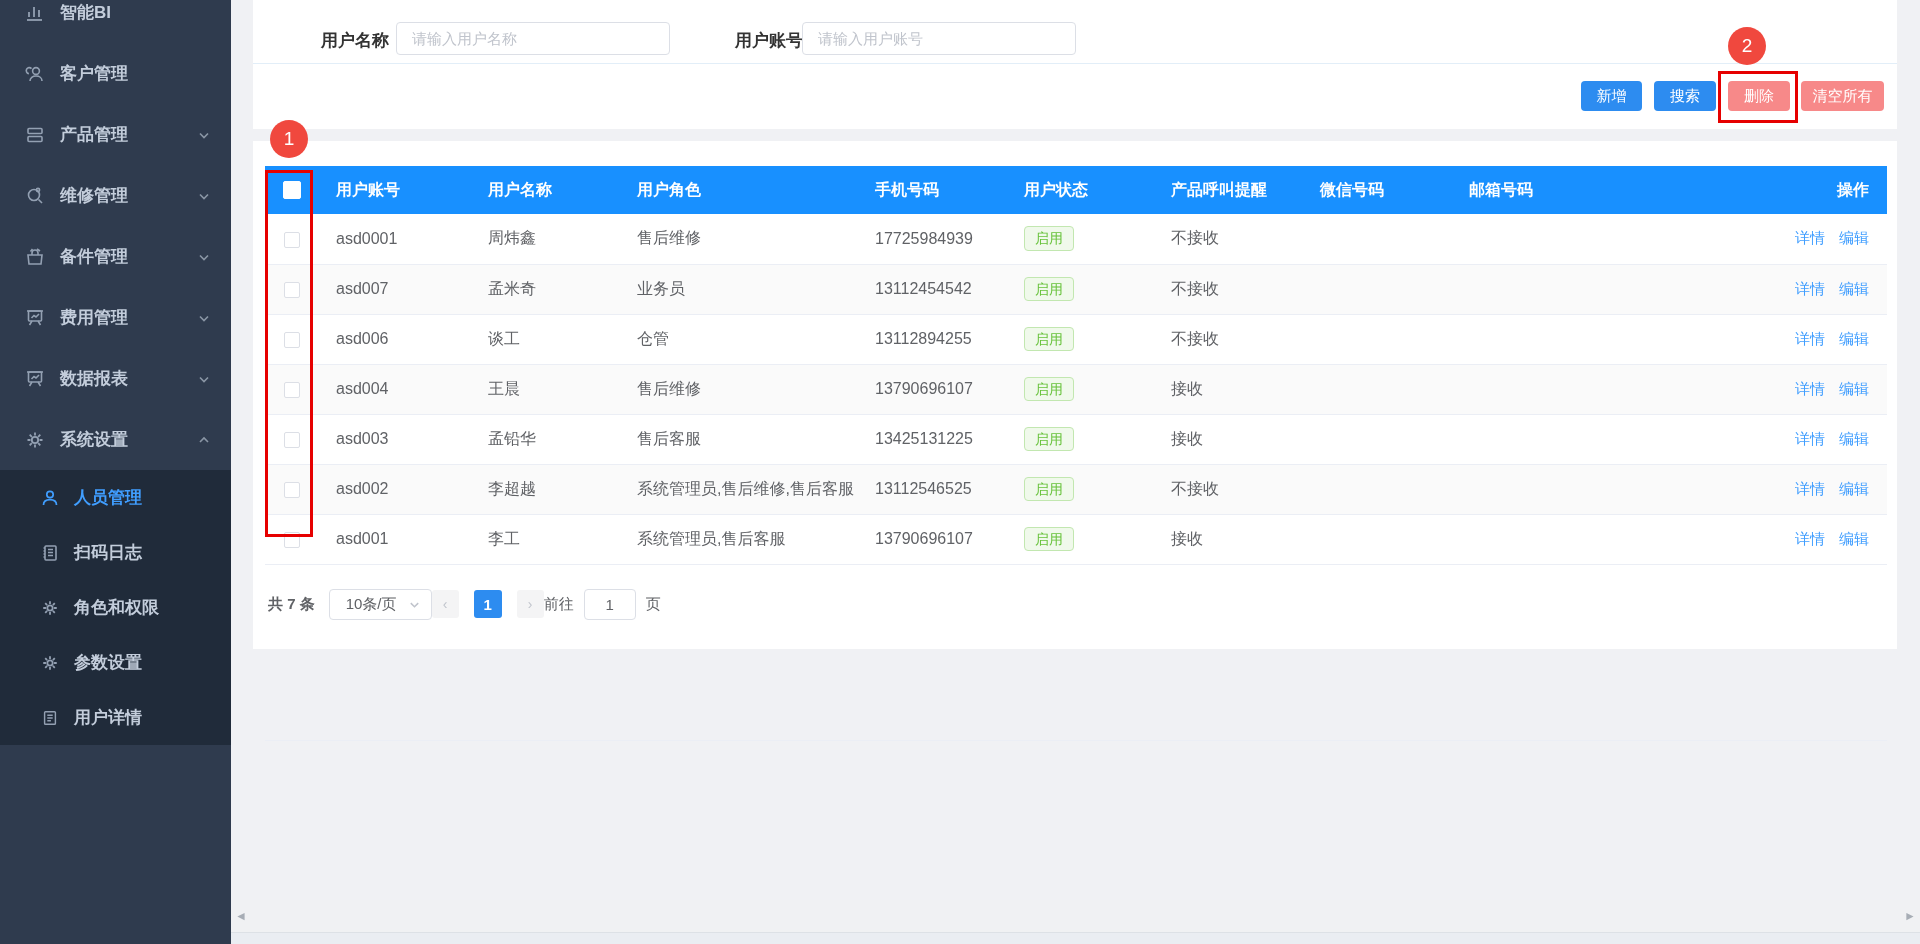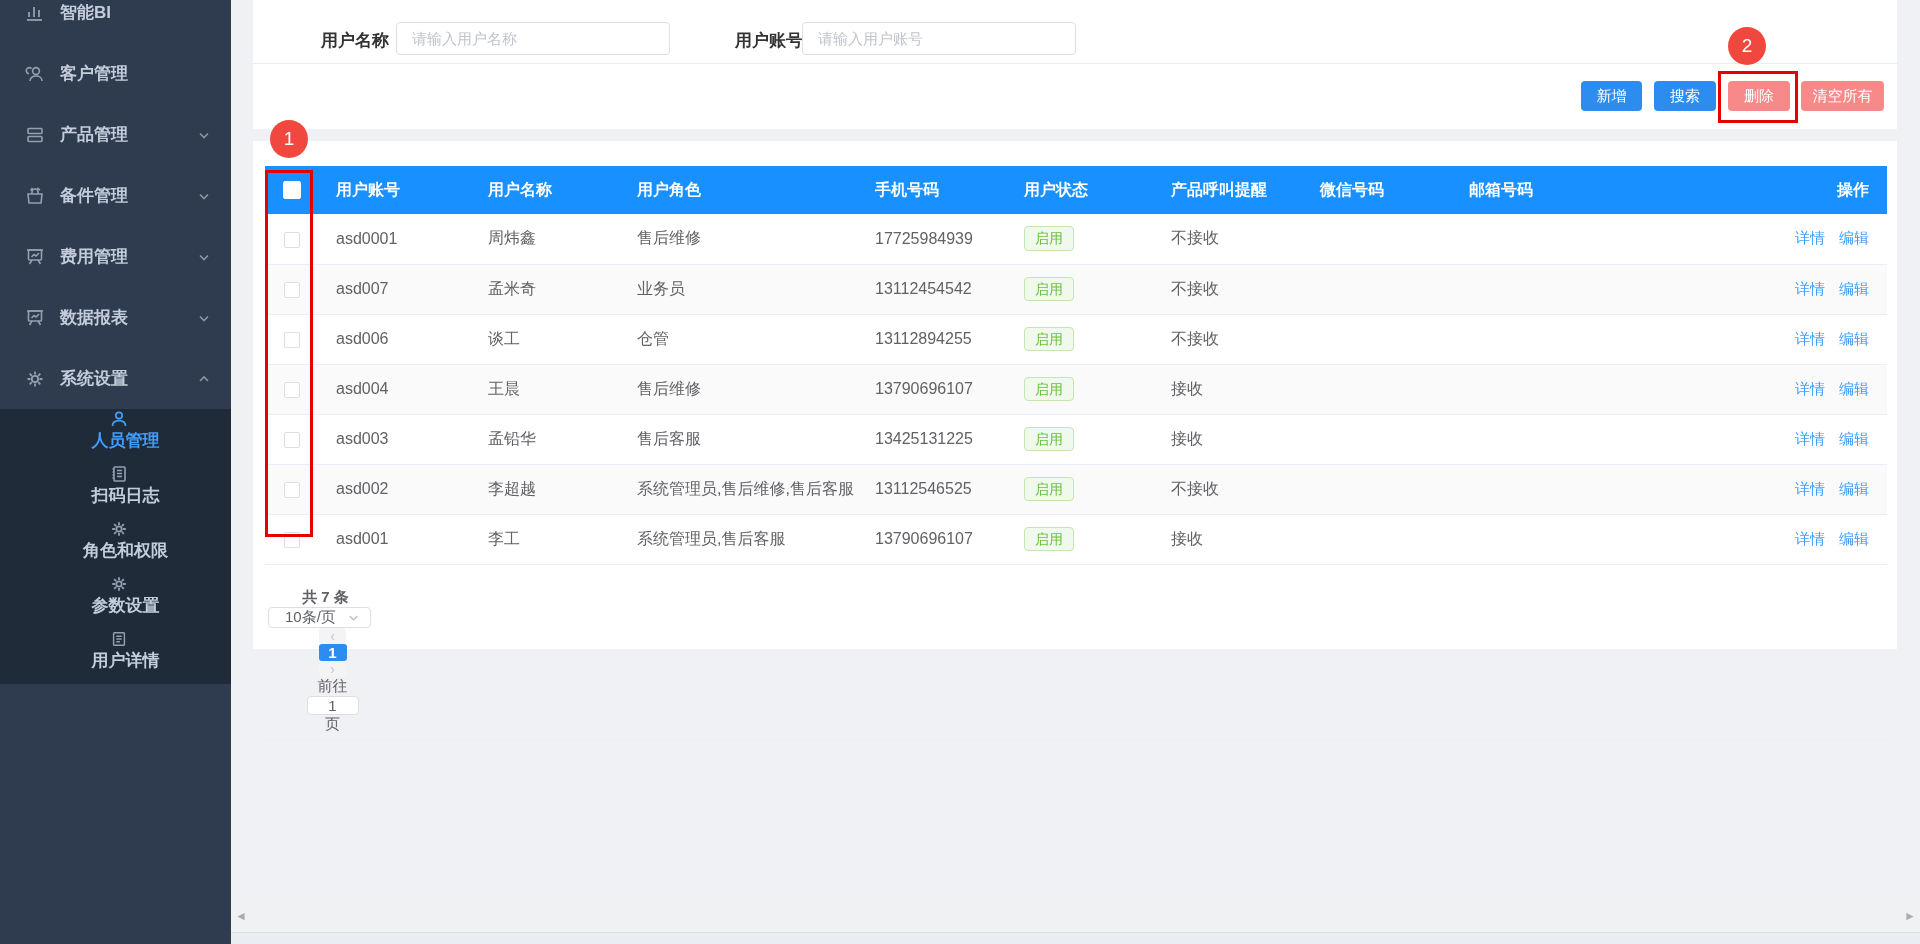--- a/index.html
+++ b/index.html
@@ -13,21 +13,21 @@
   
   .sidebar { position:absolute; left:0; top:0; width:231px; height:944px; background:#2f3b4e; z-index:5; }
   .menu { margin-top:-18px; }
   .menu-item {
     height:61px; display:flex; align-items:center; padding:0 20px 0 24px;
     color:#c3cddb; font-size:17px; font-weight:bold; cursor:pointer; position:relative;
   }
   .menu-item .mi-icon { width:22px; height:22px; margin-right:14px; flex:0 0 auto; color:#93a0b2; display:flex; align-items:center; justify-content:center; }
   .menu-item .chev { margin-left:auto; color:#8ily; color:#8a96a5; width:14px; height:14px; }
   .submenu { background:#202b3a; }
-  .submenu .menu-item { height:55px; padding-left:40px; font-size:17px;flex-direction:column; }
+  .submenu .menu-item { height:55px; padding-left:40px; font-size:17px; }
   .submenu .menu-item .mi-icon { width:20px; height:20px; }
   .menu-item.active { color:#409eff; }
   .menu-item.active .mi-icon { color:#409eff; }
   svg { display:block; }
 
   
   .card { position:absolute; left:253px; width:1644px; background:#fff; }
   .card-top { top:0; height:129px; }
   .card-top .divider { position:absolute; left:0; right:0; top:63px; border-bottom:1px solid #e2eef8; }
   .card-main { top:141px; height:508px; }
@@ -65,25 +65,25 @@
   .chk-head { width:18px; height:18px; border:1px solid #fff; background:#fff; border-radius:2px; }
   .badge {
     display:inline-block; padding:3px 10px; font-size:14px; color:#67c23a; background:#f0f9eb;
     border:1px solid #c2e7b0; border-radius:4px; line-height:1.2;
   }
   .lnk { color:#409eff; text-decoration:none; font-size:15px; cursor:pointer; }
   .lnk + .lnk { margin-left:14px; }
   .tbl-tail { position:absolute; left:12px; top:588px; width:1622px; height:12px; border-bottom:1px solid #ebeef5; }
 
   
-  .pager { position:absolute; left:15px; top:447px; height:32px; display:flex; align-items:center; font-size:15px; color:#606266;flex-direction:column; }
+  .pager { position:absolute; left:15px; top:447px; height:32px; display:flex; align-items:center; font-size:15px; color:#606266; }
   .pg-total { font-weight:bold; margin-right:14px; }
   .pg-size {
     width:103px; height:31px; border:1px solid #dcdfe6; border-radius:4px; display:flex; align-items:center;
-    padding:0 10px 0 16px; margin-right:26px; cursor:pointer; color:#606266; background:#fff;
+    padding:0 10px 0 16px; cursor:pointer; color:#606266; background:#fff;
   }
   .pg-size .pg-caret { margin-left:auto; color:#c0c4cc; }
   .pg-btn {
     width:27px; height:28px; background:#f4f4f5; border-radius:3px; display:flex; align-items:center; justify-content:center;
     color:#c0c4cc; cursor:pointer; font-size:14px;
   }
   .pg-cur {
     width:28px; height:28px; background:#2d8cf0; color:#fff; border-radius:3px; display:flex; align-items:center; justify-content:center;
     font-weight:bold; margin:0 15px; cursor:default;
   }
@@ -149,20 +149,35 @@
             </svg>
         </span>
         <span>产品管理</span>
         <span class="chev">
           <svg width="14" height="14" viewBox="0 0 14 14" fill="none" stroke="currentColor" stroke-width="1.6">
               <path d="M3 5.5l4 4 4-4"></path>
             </svg>
         </span>
       </div>
 
+      <div class="menu-item">
+        <span class="mi-icon">
+          <svg width="22" height="22" viewBox="0 0 22 22" fill="none" stroke="currentColor" stroke-width="1.6">
+              <circle cx="10" cy="10" r="5.5"></circle>
+              <path d="M14.5 14.5L18 18"></path>
+              <circle cx="14" cy="5" r="1.6"></circle>
+            </svg>
+        </span>
+        <span>维修管理</span>
+        <span class="chev">
+          <svg width="14" height="14" viewBox="0 0 14 14" fill="none" stroke="currentColor" stroke-width="1.6">
+              <path d="M3 5.5l4 4 4-4"></path>
+            </svg>
+        </span>
+      </div>
 
       <div class="menu-item">
         <span class="mi-icon">
           <svg width="22" height="22" viewBox="0 0 22 22" fill="none" stroke="currentColor" stroke-width="1.6">
               <path d="M4 9h14l-1 9H5L4 9z"></path>
               <path d="M8 9V7a3 3 0 0 1 6 0v2"></path>
               <path d="M6.5 5.5l2-2.5M13 3l3 2"></path>
             </svg>
         </span>
         <span>备件管理</span>

